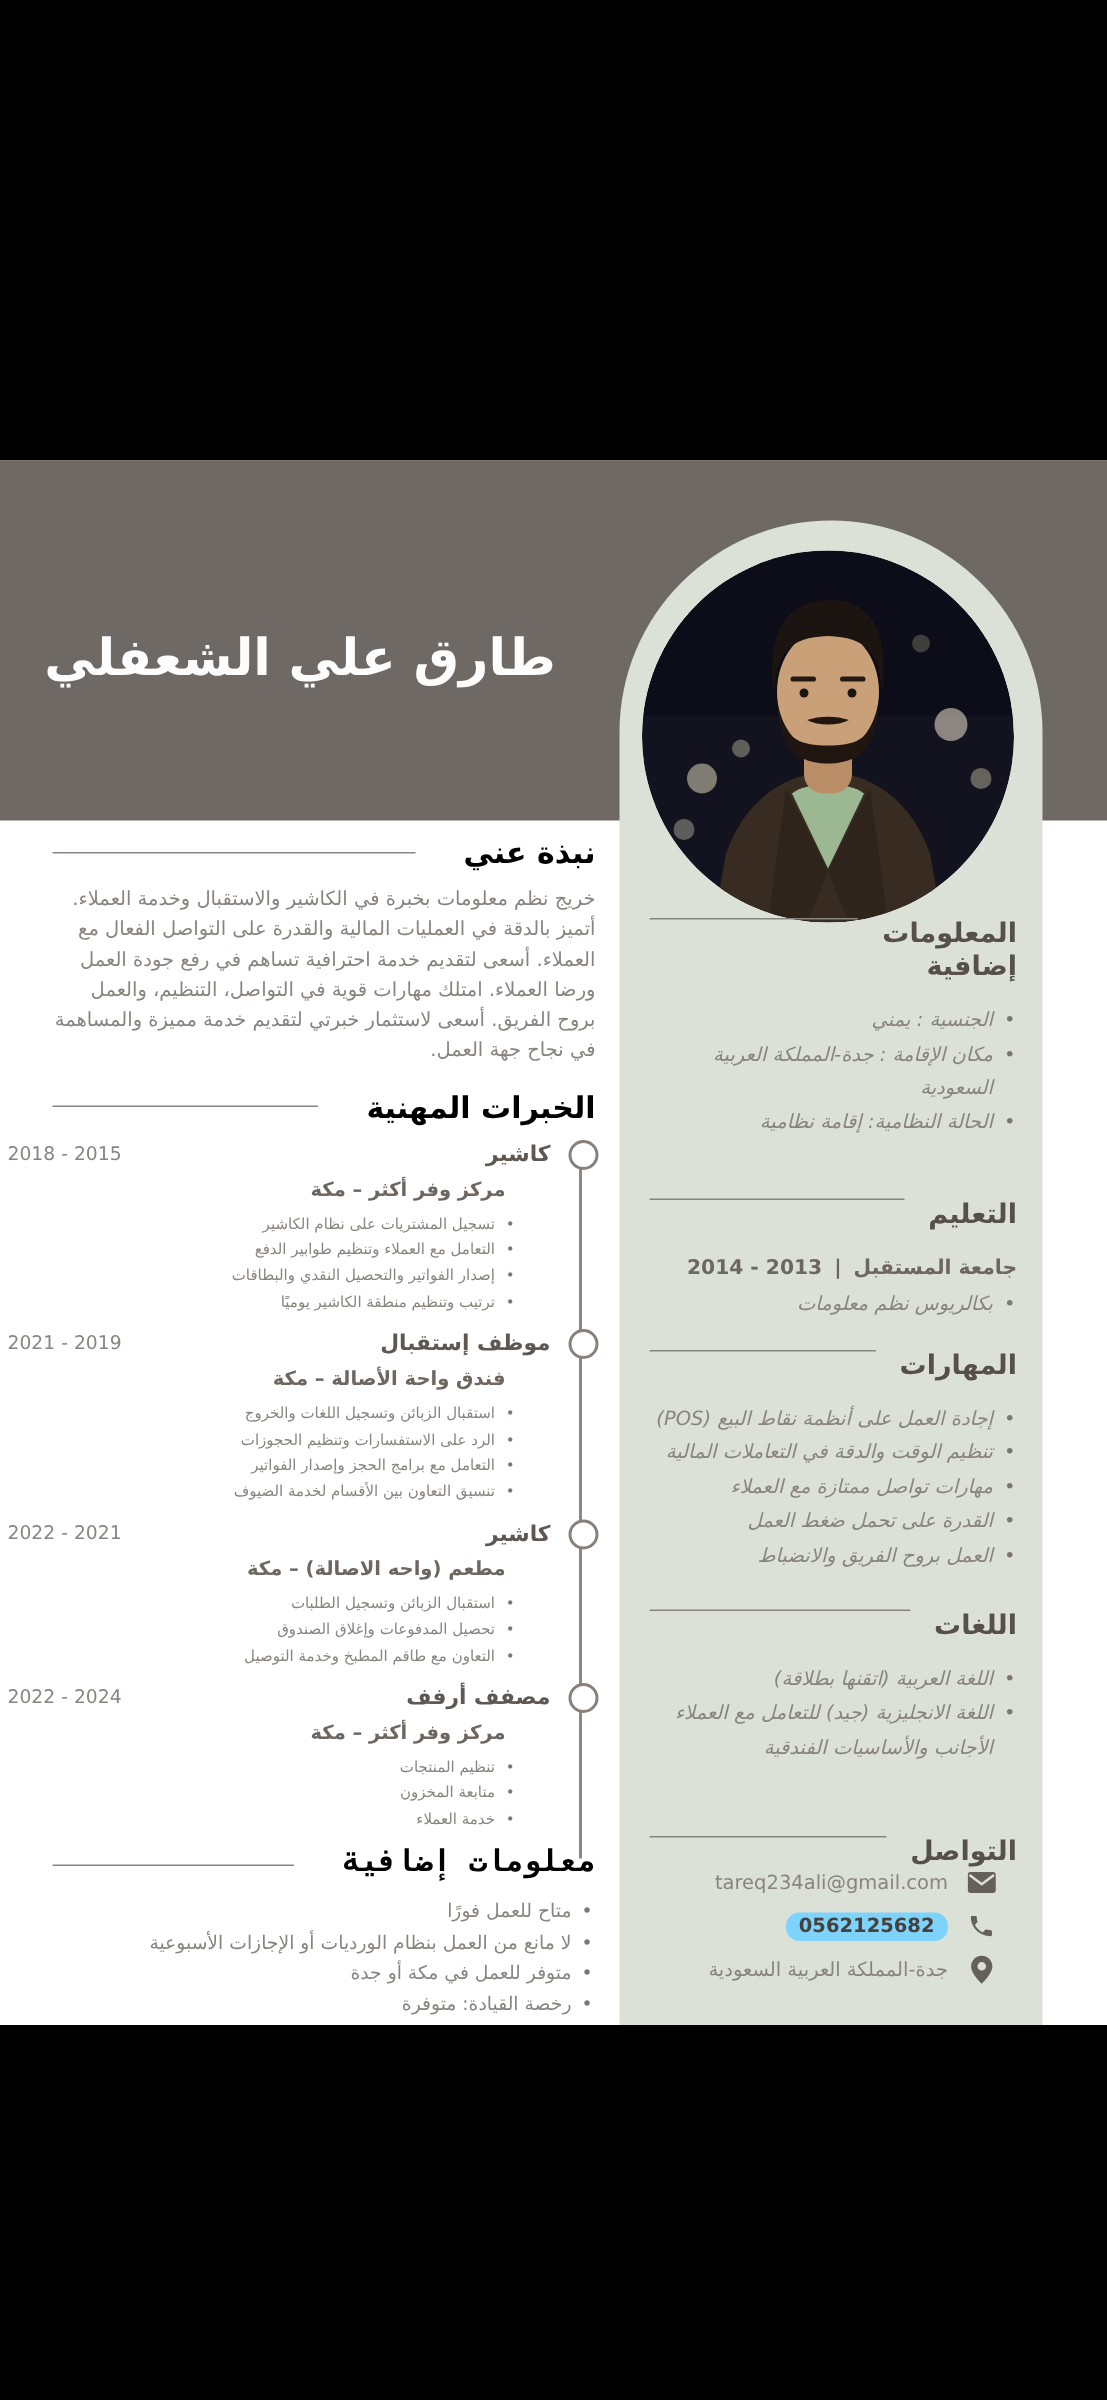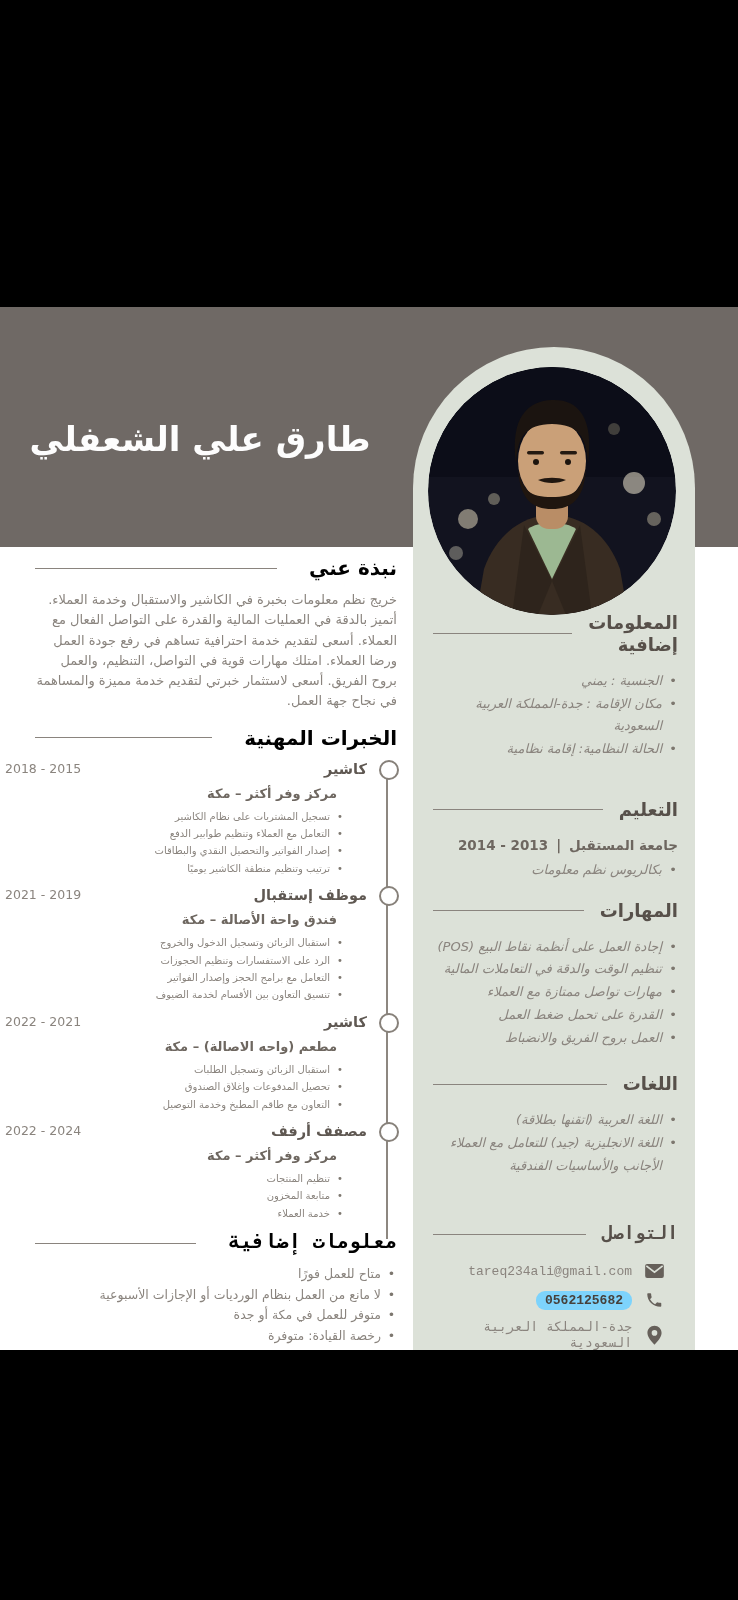--- a/index.html
+++ b/index.html
@@ -22,39 +22,39 @@
   .arch { position:absolute; left:413px; top:40px; width:282px; height:1003px;
           background:#dce1d8; border-radius:141px 141px 0 0; }
   .photo-frame { position:absolute; left:15px; top:20px; width:248px; height:248px;
                  border-radius:50%; overflow:hidden; }
   .photo-frame svg { display:block; }
 
   .side { position:absolute; left:0; top:253px; width:282px; padding:0 17px 0 20px;
           direction:rtl; text-align:right; }
 
   .s-sec { position:relative; }
-  .s-head { display:flex; align-items:center; gap:16px; color:#57504a;
+  .s-head { display:flex; gap:16px; color:#57504a;
             font-size:18px; font-weight:bold; line-height:1.22; }
   .s-head .rule { flex:1; height:1px; background:#8a847e; min-width:40px; }
   .s-list { margin-top:14px; color:#8a847e; font-size:13px; line-height:1.75; }
   .sb-item { position:relative; padding-right:16px;font-style:italic; }
   .sb-item::before { content:"•"; position:absolute; right:1px; top:0; color:#7d776f; }
 
   #sec-personal { margin-top:12px; }
   #sec-education { margin-top:38px; }
   #sec-skills { margin-top:18px; }
   #sec-languages { margin-top:24px; }
-  #sec-contact { margin-top:46px;font-family:Liberation Mono, monospace; }
+  #sec-contact { margin-top:46px; }
 
   .edu-row { margin-top:16px; display:flex; align-items:center; gap:8px;
              color:#6e6760; font-size:13.5px; font-weight:bold; }
   .edu-dates { direction:ltr; }
   #sec-education .s-list { margin-top:6px; }
 
-  .contact-list { margin-top:16px; margin-left:0; margin-right:14px; display:flex;
+  .contact-list { margin-left:0; margin-right:14px; display:flex;
                   flex-direction:column; gap:9px; }
   .c-row { display:flex; align-items:center; gap:12px; color:#8a847e; font-size:13px; }
   .c-icon { width:20px; height:20px; flex:0 0 auto; display:flex; align-items:center; justify-content:center; }
   .c-text { direction:ltr; }
   .phone-pill { background:#7dd3fc; border-radius:9px; padding:2px 9px; color:#46413c;
                 font-weight:bold; font-size:13px; direction:ltr; }
 
   
   .main { position:absolute; left:35px; top:248px; width:362px; direction:rtl; text-align:right; }
   .m-head { display:flex; align-items:center; gap:32px; color:#000000;
@@ -253,21 +253,21 @@
       </div>
 
       <div class="job">
         <div class="job-head">
           <span class="job-title">موظف إستقبال</span>
           <span class="job-date">2021 - 2019</span>
           <span class="tl-dot"></span>
         </div>
         <div class="job-company">فندق واحة الأصالة – مكة</div>
         <div class="bullets">
-          <div class="b-item">استقبال الزبائن وتسجيل الدخول والخروج</div>
+          <div class="b-item">استقبال الزبائن وتسجيل اللغات والخروج</div>
           <div class="b-item">الرد على الاستفسارات وتنظيم الحجوزات</div>
           <div class="b-item">التعامل مع برامج الحجز وإصدار الفواتير</div>
           <div class="b-item">تنسيق التعاون بين الأقسام لخدمة الضيوف</div>
         </div>
       </div>
 
       <div class="job">
         <div class="job-head">
           <span class="job-title">كاشير</span>
           <span class="job-date">2022 - 2021</span>

